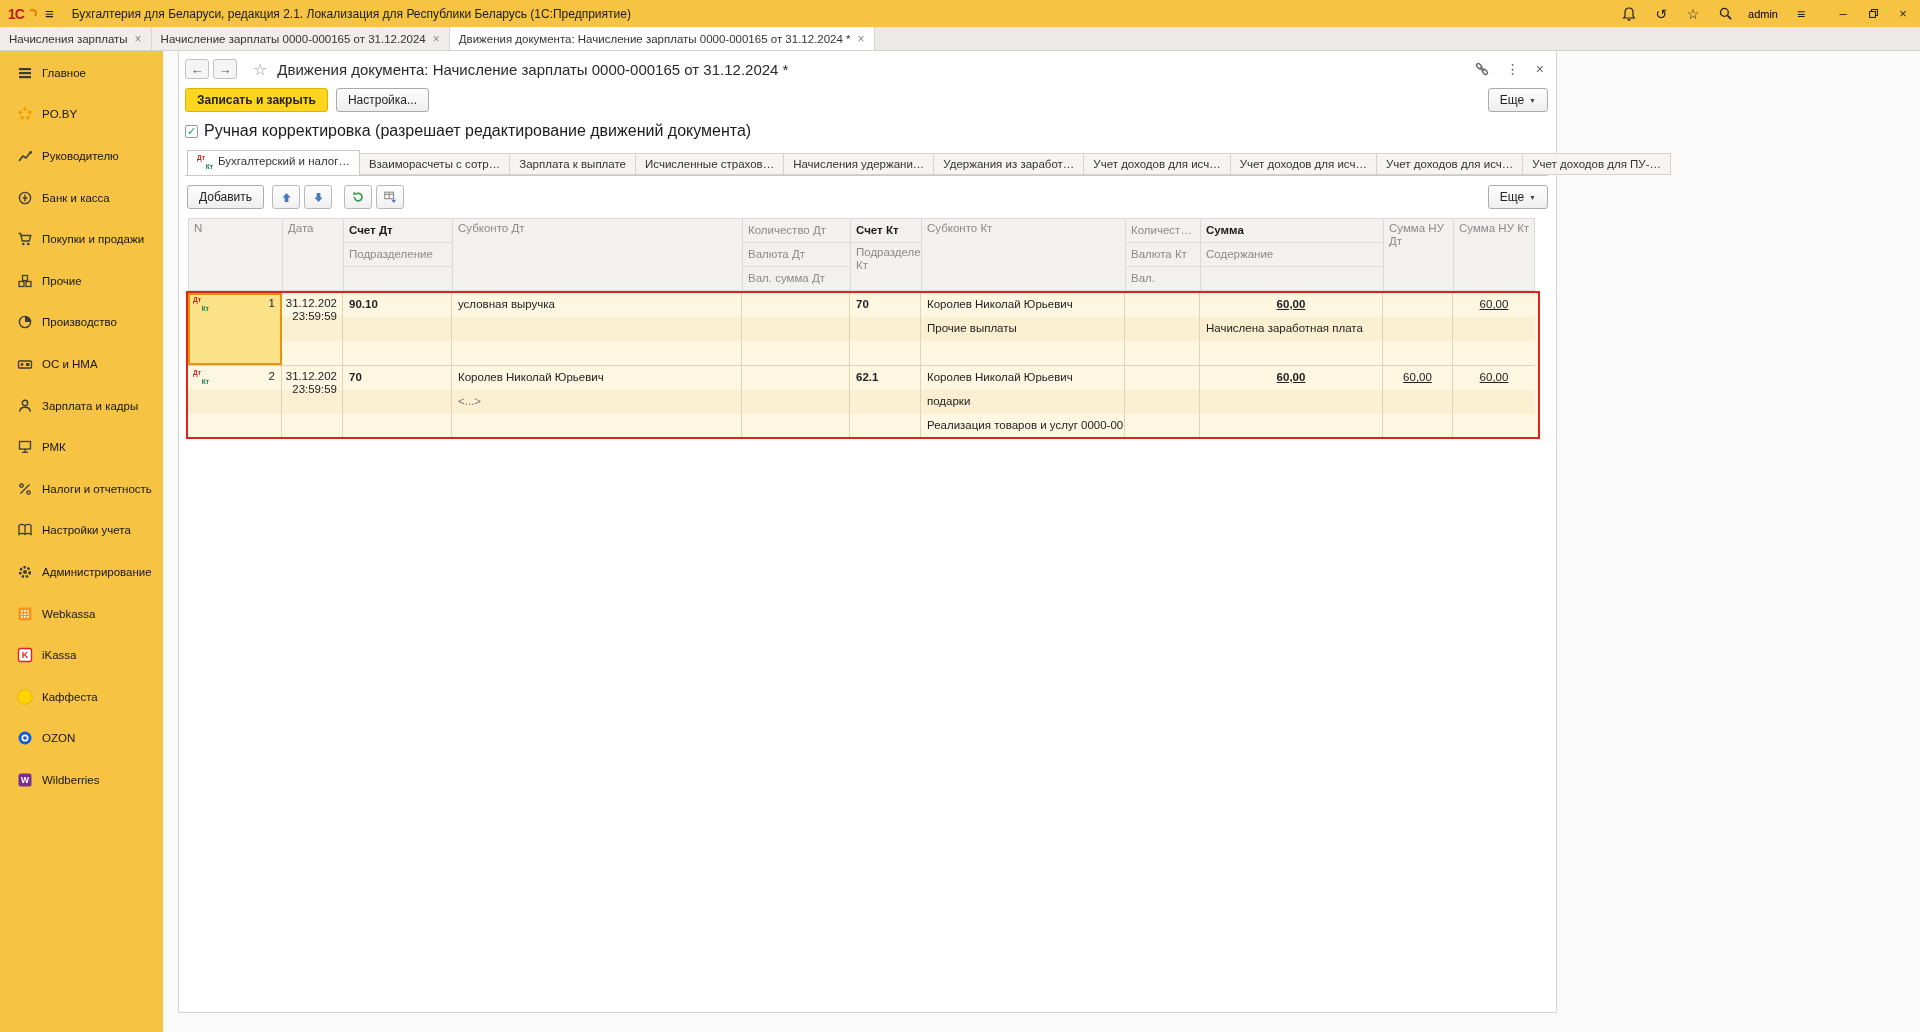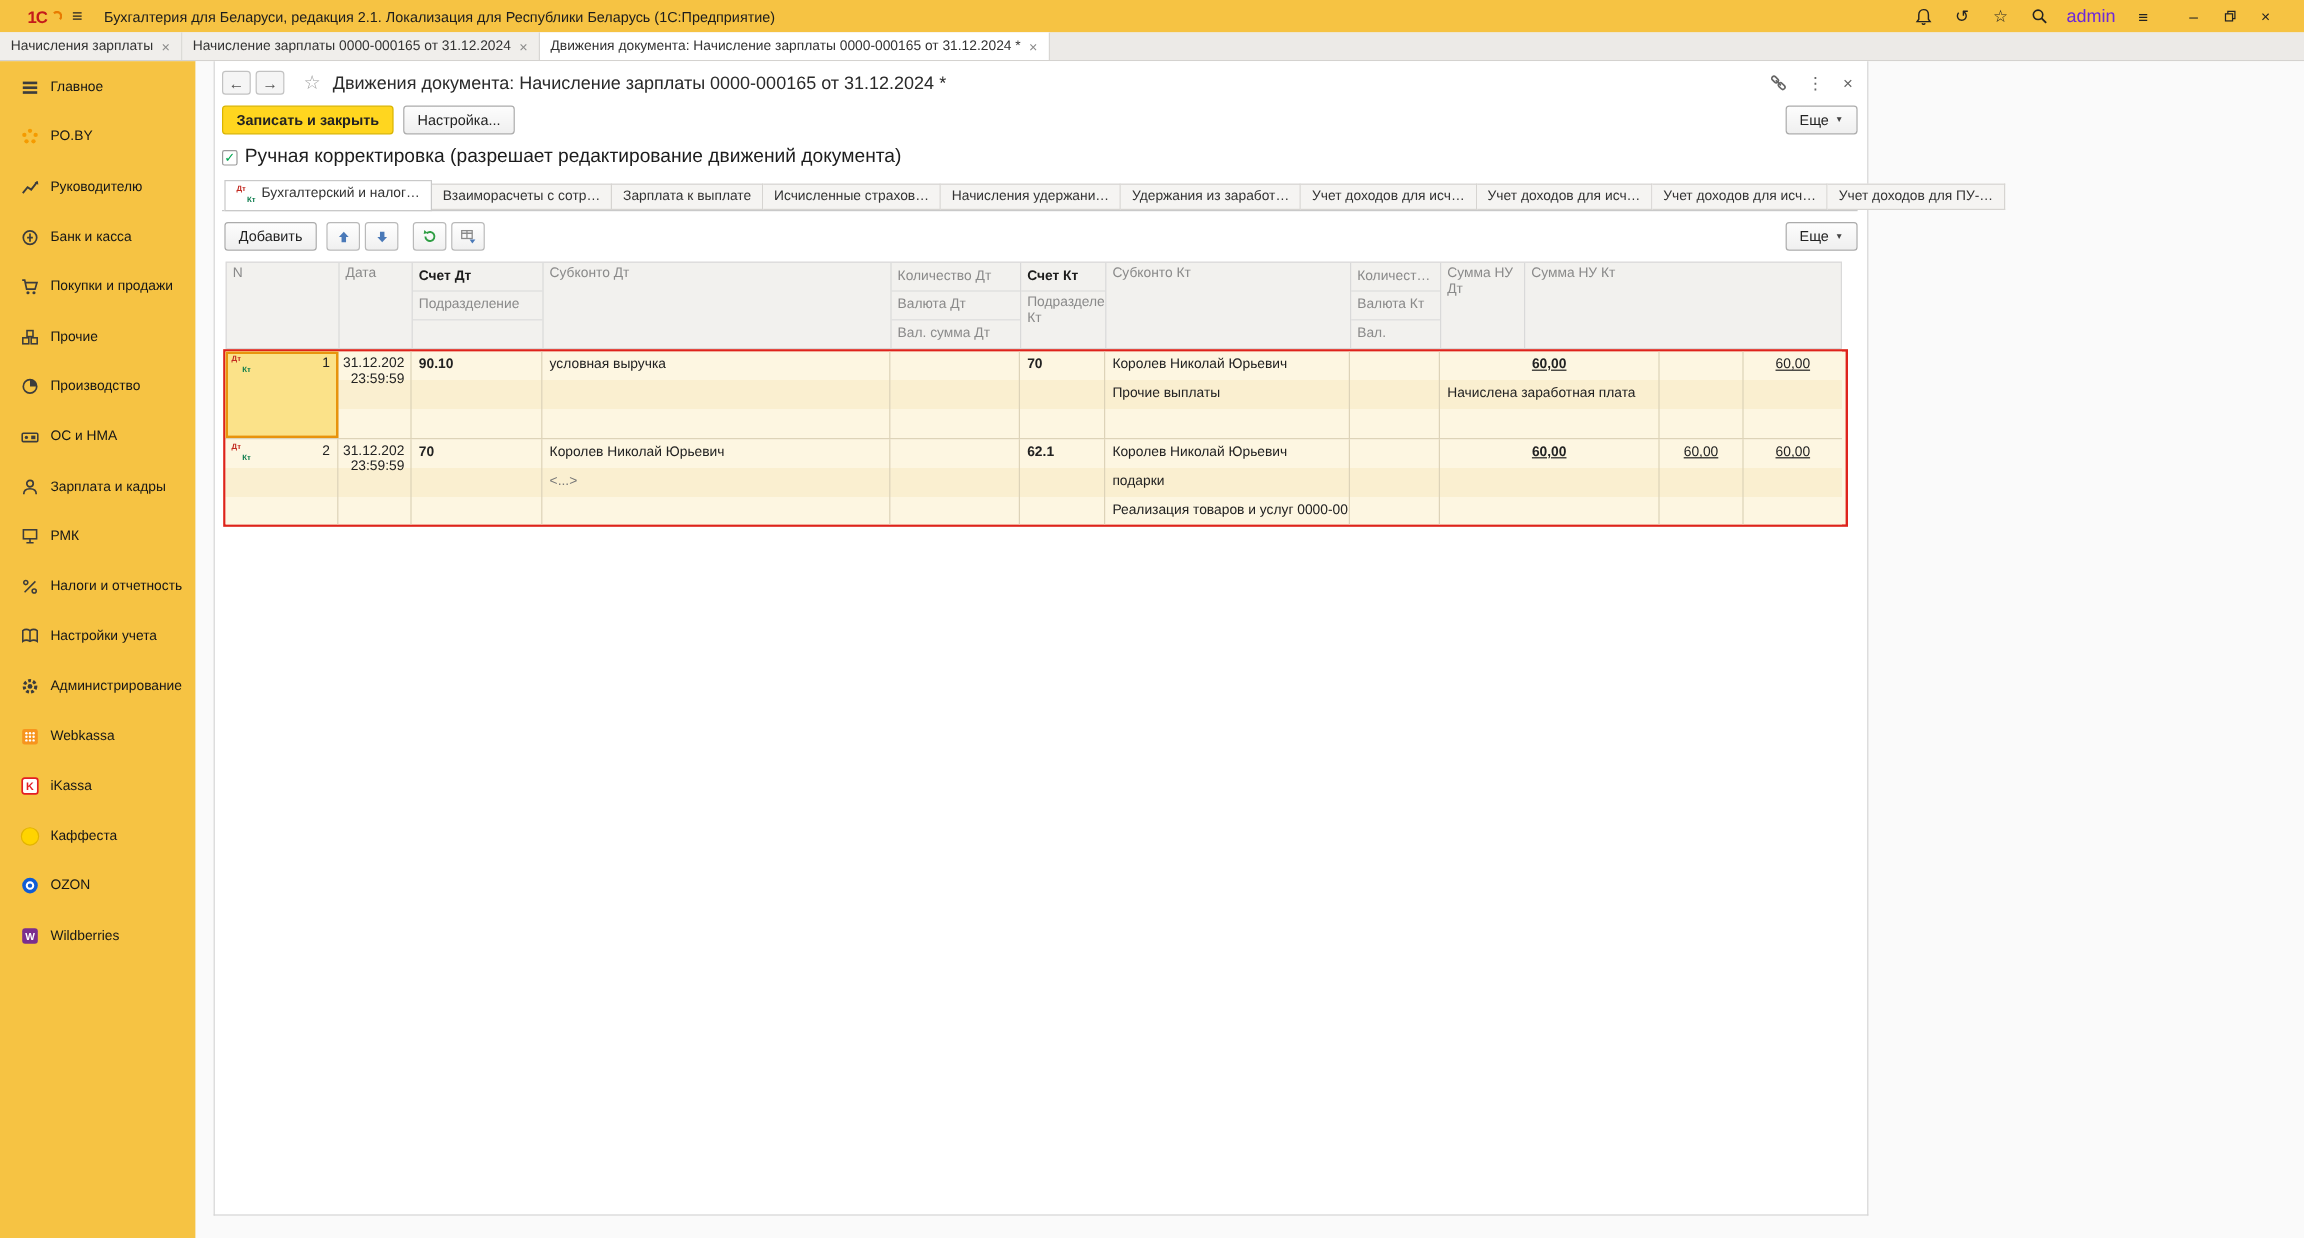--- a/index.html
+++ b/index.html
@@ -16,28 +16,28 @@
     --hdr-bg:#f2f1ee;
     --hdr-text:#8a8a8a;
     --grid:#d9d9d9;
   }
   *{margin:0;padding:0;box-sizing:border-box;}
   html,body{width:1920px;height:1032px;overflow:hidden;background:#f5f5f5;
     font-family:"Liberation Sans","DejaVu Sans",sans-serif;color:#222;}
   svg{display:block;}
 
   
-  .titlebar{height:27px;background:var(--titlebar-bg);display:flex;align-items:center;padding:0 23px;}
+  .titlebar{height:27px;background:var(--titlebar-bg);display:flex;align-items:center;padding:0 8px;}
   .logo1c{font-weight:bold;font-size:14px;color:#c41a1a;margin-right:4px;letter-spacing:-1px;}
   .logo-swoosh{width:9px;height:9px;border:2px solid #e87b00;border-left-color:transparent;border-bottom-color:transparent;border-radius:50%;margin-right:8px;}
   .tb-burger{font-size:15px;color:#222;margin-right:18px;cursor:pointer;}
   .tb-title{font-size:12px;color:#1c1c1c;}
   .tb-right{margin-left:auto;display:flex;align-items:center;gap:14px;}
   .tb-ic{width:18px;height:18px;display:flex;align-items:center;justify-content:center;color:#222;font-size:14px;cursor:pointer;}
-  .tb-user{font-size:15px;color:#6d28d9;}
+  .tb-user{font-size:11px;color:#000000;}
   .winctl{display:flex;align-items:center;gap:12px;margin-left:10px;}
   .winctl .tb-ic{font-size:13px;}
 
   
   .wtabbar{height:24px;background:#eceae7;display:flex;align-items:stretch;border-bottom:1px solid #d4d2cf;}
   .wtab{display:flex;align-items:center;padding:0 9px;font-size:11.5px;color:#333;border-right:1px solid #d8d6d3;background:#f0eeeb;cursor:pointer;white-space:nowrap;}
   .wtab.active{background:#ffffff;}
   .wtab .x{margin-left:7px;color:#8a8a8a;font-size:12px;}
 
   
@@ -493,20 +493,25 @@
             <div class="hsub tall nb">Подразделе Кт</div>
           </div>
           <div class="hc w-subkt">
               <div class="hone">Субконто Кт</div>
             </div>
           <div class="hc w-qtykt">
             <div class="hsub">Количест…</div>
             <div class="hsub">Валюта Кт</div>
             <div class="hsub nb">Вал.</div>
           </div>
+          <div class="hc w-summa">
+            <div class="hsub hb">Сумма</div>
+            <div class="hsub">Содержание</div>
+            <div class="hsub nb"></div>
+          </div>
           <div class="hc w-nudt">
               <div class="hone">Сумма НУ Дт</div>
             </div>
           <div class="hc w-nukt">
               <div class="hone">Сумма НУ Кт</div>
             </div>
         </div>
 
         <div class="rows-red">
 

